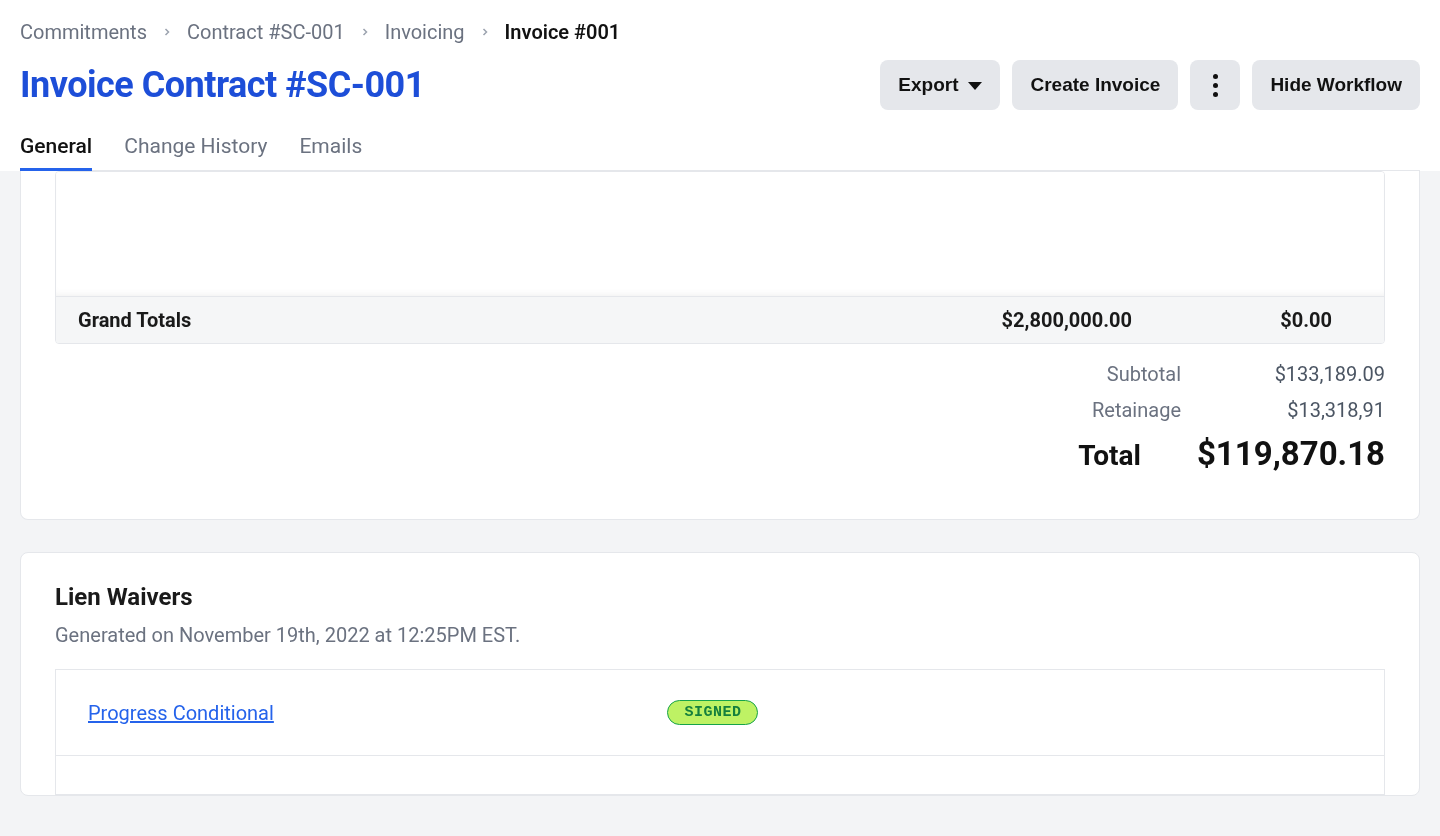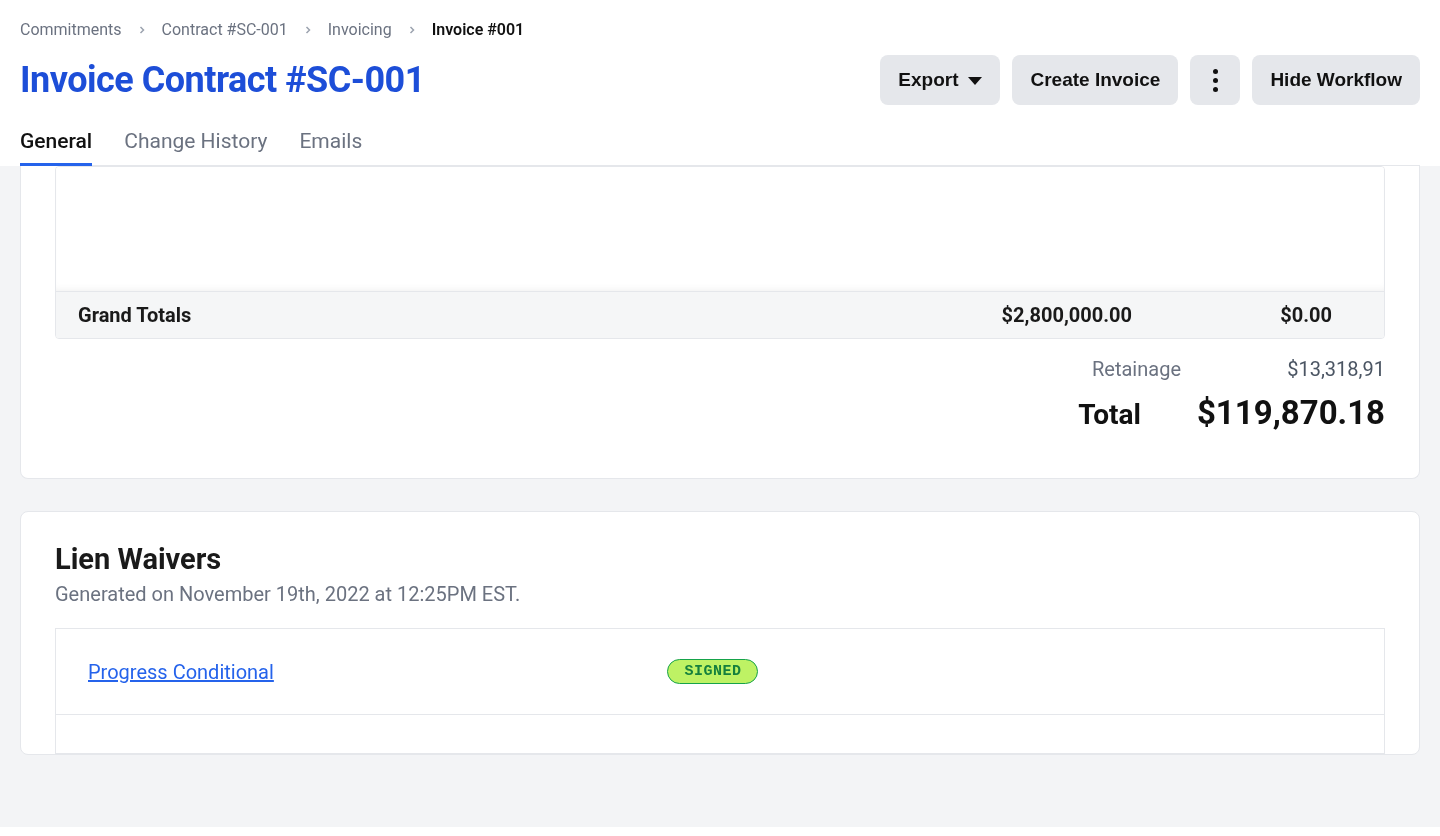--- a/index.html
+++ b/index.html
@@ -18,21 +18,21 @@
     }
     
     .breadcrumbs {
       display: flex;
       align-items: center;
       gap: 14px;
       margin-bottom: 16px;
     }
     .breadcrumb-item {
       color: #6b7280;
-      font-size: 16px;
+      font-size: 20px;
       text-decoration: none;
       cursor: pointer;
     }
     .breadcrumb-item.current {
       color: #111;
       font-weight: 600;
       cursor: default;
     }
     .breadcrumb-sep {
       color: #9ca3af;
@@ -173,23 +173,23 @@
     
     .card.lien {
       padding: 30px 34px 0 34px;
     }
     .lien-head {
       display: flex;
       justify-content: space-between;
       align-items: flex-start;
     }
     .lien-title {
-      font-size: 29px;
+      font-size: 24px;
       font-weight: 700;
-      margin-bottom: 6px;
+      margin-bottom: 12px;
     }
     .lien-sub {
       font-size: 20px;
       color: #6b7280;
     }
     .lien-box {
       border: 1px solid #e5e7eb;
       border-radius: 0;
       margin-top: 22px;
     }
@@ -283,20 +283,24 @@
       <div class="blank-area"></div>
       <div class="grand-row">
         <div class="grand-label">Grand Totals</div>
         <div class="grand-col1">$2,800,000.00</div>
         <div class="grand-col2">$0.00</div>
       </div>
     </div>
 
     <div class="totals">
       <div class="totals-row">
+        <span class="label">Subtotal</span>
+        <span class="value">$133,189.09</span>
+      </div>
+      <div class="totals-row">
         <span class="label">Retainage</span>
         <span class="value">$13,318,91</span>
       </div>
       <div class="totals-row total">
         <span class="label">Total</span>
         <span class="value">$119,870.18</span>
       </div>
     </div>
   </div>
 

